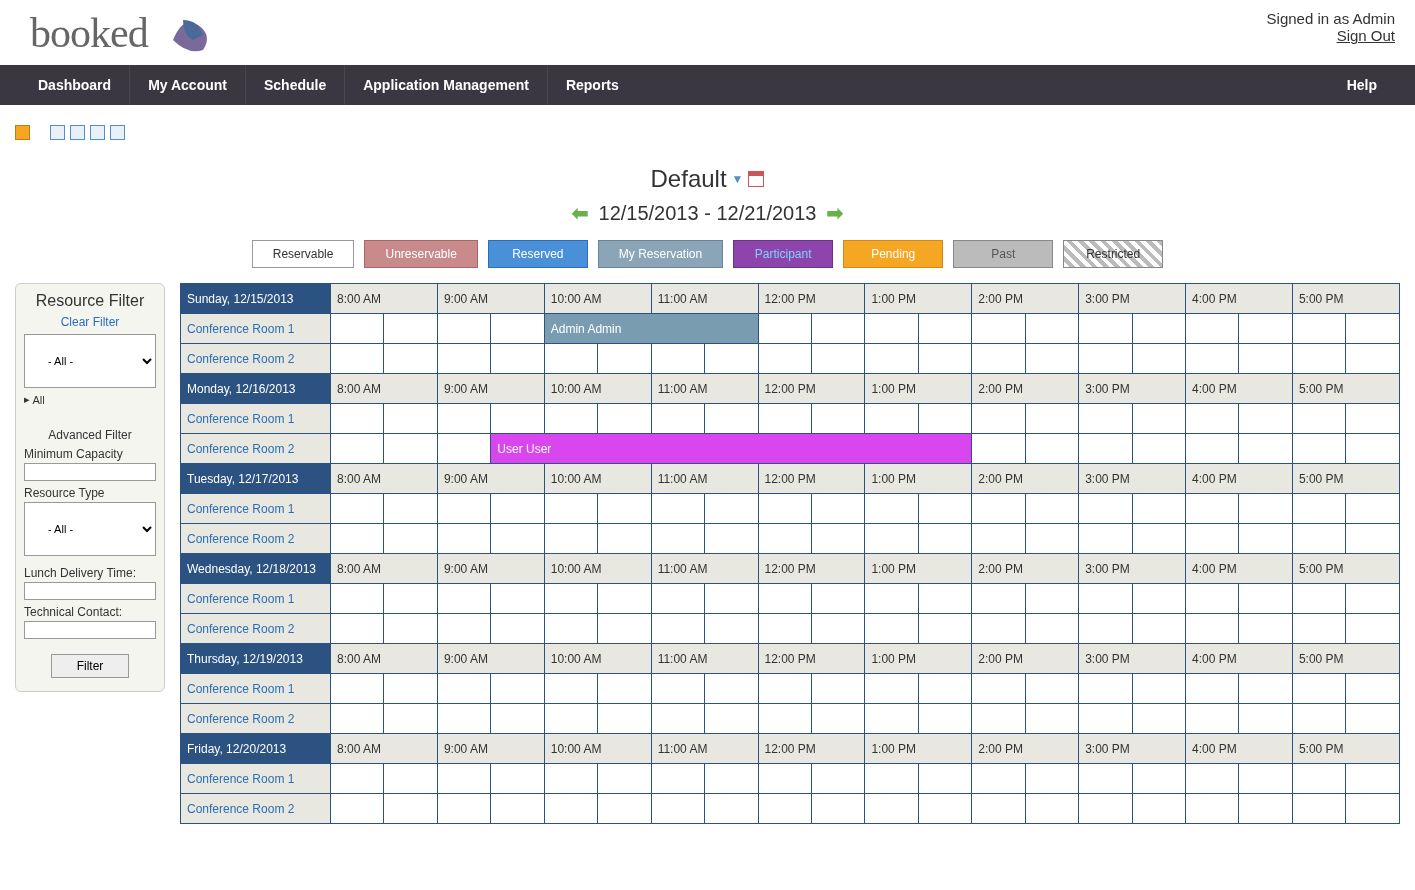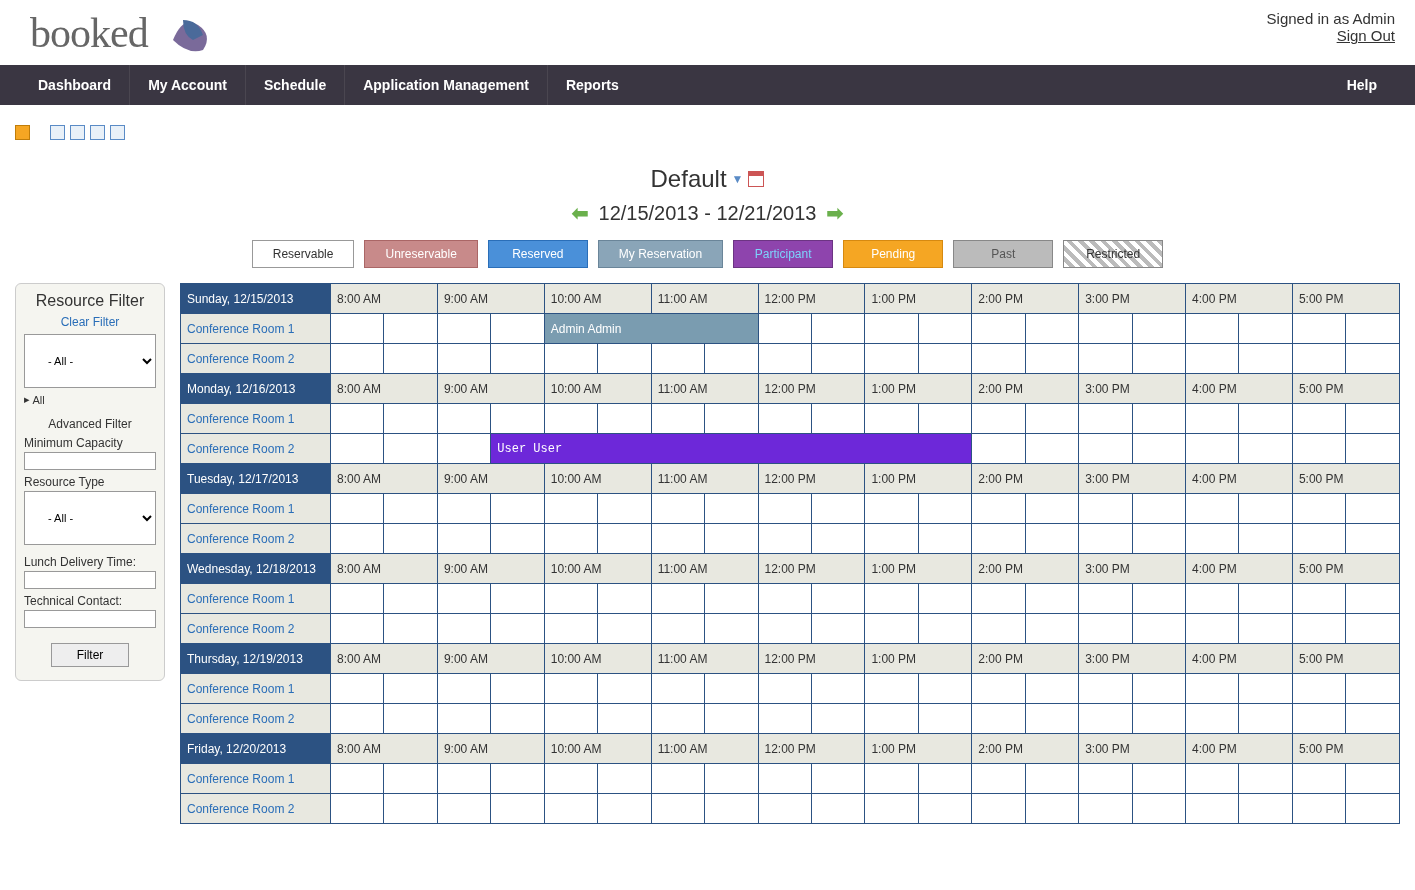--- a/index.html
+++ b/index.html
@@ -35,32 +35,32 @@
 .legend-pending { background: #f5a623; color: #fff; border-color: #d68910; }
 .legend-past { background: #bbb; color: #555; border-color: #888; }
 .legend-restricted { background: repeating-linear-gradient(45deg, #fff, #fff 4px, #bbb 4px, #bbb 8px); border-color: #888; }
 .main-content { display: flex; gap: 15px; padding: 15px; align-items: flex-start; }
 .filter-panel { width: 150px; border: 1px solid #ccc; border-radius: 6px; background: #f5f5f0; padding: 8px; font-size: 12px; }
 .filter-title { text-align: center; font-size: 16px; margin-bottom: 5px; }
 .clear-filter { text-align: center; color: #2a6eb8; cursor: pointer; margin-bottom: 5px; font-size: 12px; }
 .filter-select { width: 100%; margin-bottom: 5px; font-size: 11px; border: 1px solid #999; background: #fff; padding: 19px; }
 .filter-all-row { display: flex; align-items: center; gap: 3px; margin-bottom: 8px; font-size: 11px; }
 .filter-label { font-size: 12px; margin-top: 5px; margin-bottom: 2px; }
-.filter-label-center { text-align: center; font-size: 12px; margin-top: 11px; }
+.filter-label-center { text-align: center; font-size: 12px; margin-top: 22px; }
 .filter-input { width: 100%; border: 1px solid #999; padding: 2px; font-size: 11px; background: #fff; }
 .filter-btn { display: block; margin: 15px auto 5px; padding: 4px 25px; border: 1px solid #999; background: #eee; cursor: pointer; font-size: 12px; }
 .calendar-container { flex: 1; }
 .cal-table { width: 100%; border-collapse: collapse; border: 1px solid #2c5282; table-layout: fixed; }
 .cal-table td, .cal-table th { border: 1px solid #2c5282; height: 30px; font-size: 12px; text-align: left; padding: 0 6px; overflow: hidden; white-space: nowrap; }
 .day-header { background: #2c5282; color: #fff; font-weight: normal; padding: 8px 6px; }
 .time-header { background: #e8e8e0; color: #333; font-weight: normal; }
 .resource-cell { background: #e8e8e0; color: #2a6eb8; cursor: pointer; width: 150px; }
 .time-cell { background: #fff; }
 .reservation-myres { background: #7a9cb0; color: #fff; padding: 0 6px; }
-.reservation-reserved { background: #6d28d9; color: #fff; padding: 0 6px; font-family: Liberation Mono, monospace; }
+.reservation-reserved { background: #d946ef; color: #fff; padding: 0 6px; }
 .first-col { width: 150px; }
 </style>
 </head>
 <body>
 
 <div class="header-top">
   <div class="logo">
     <span class="logo-text">booked</span>
     <span class="logo-icon">
       <svg viewBox="0 0 55 55">

